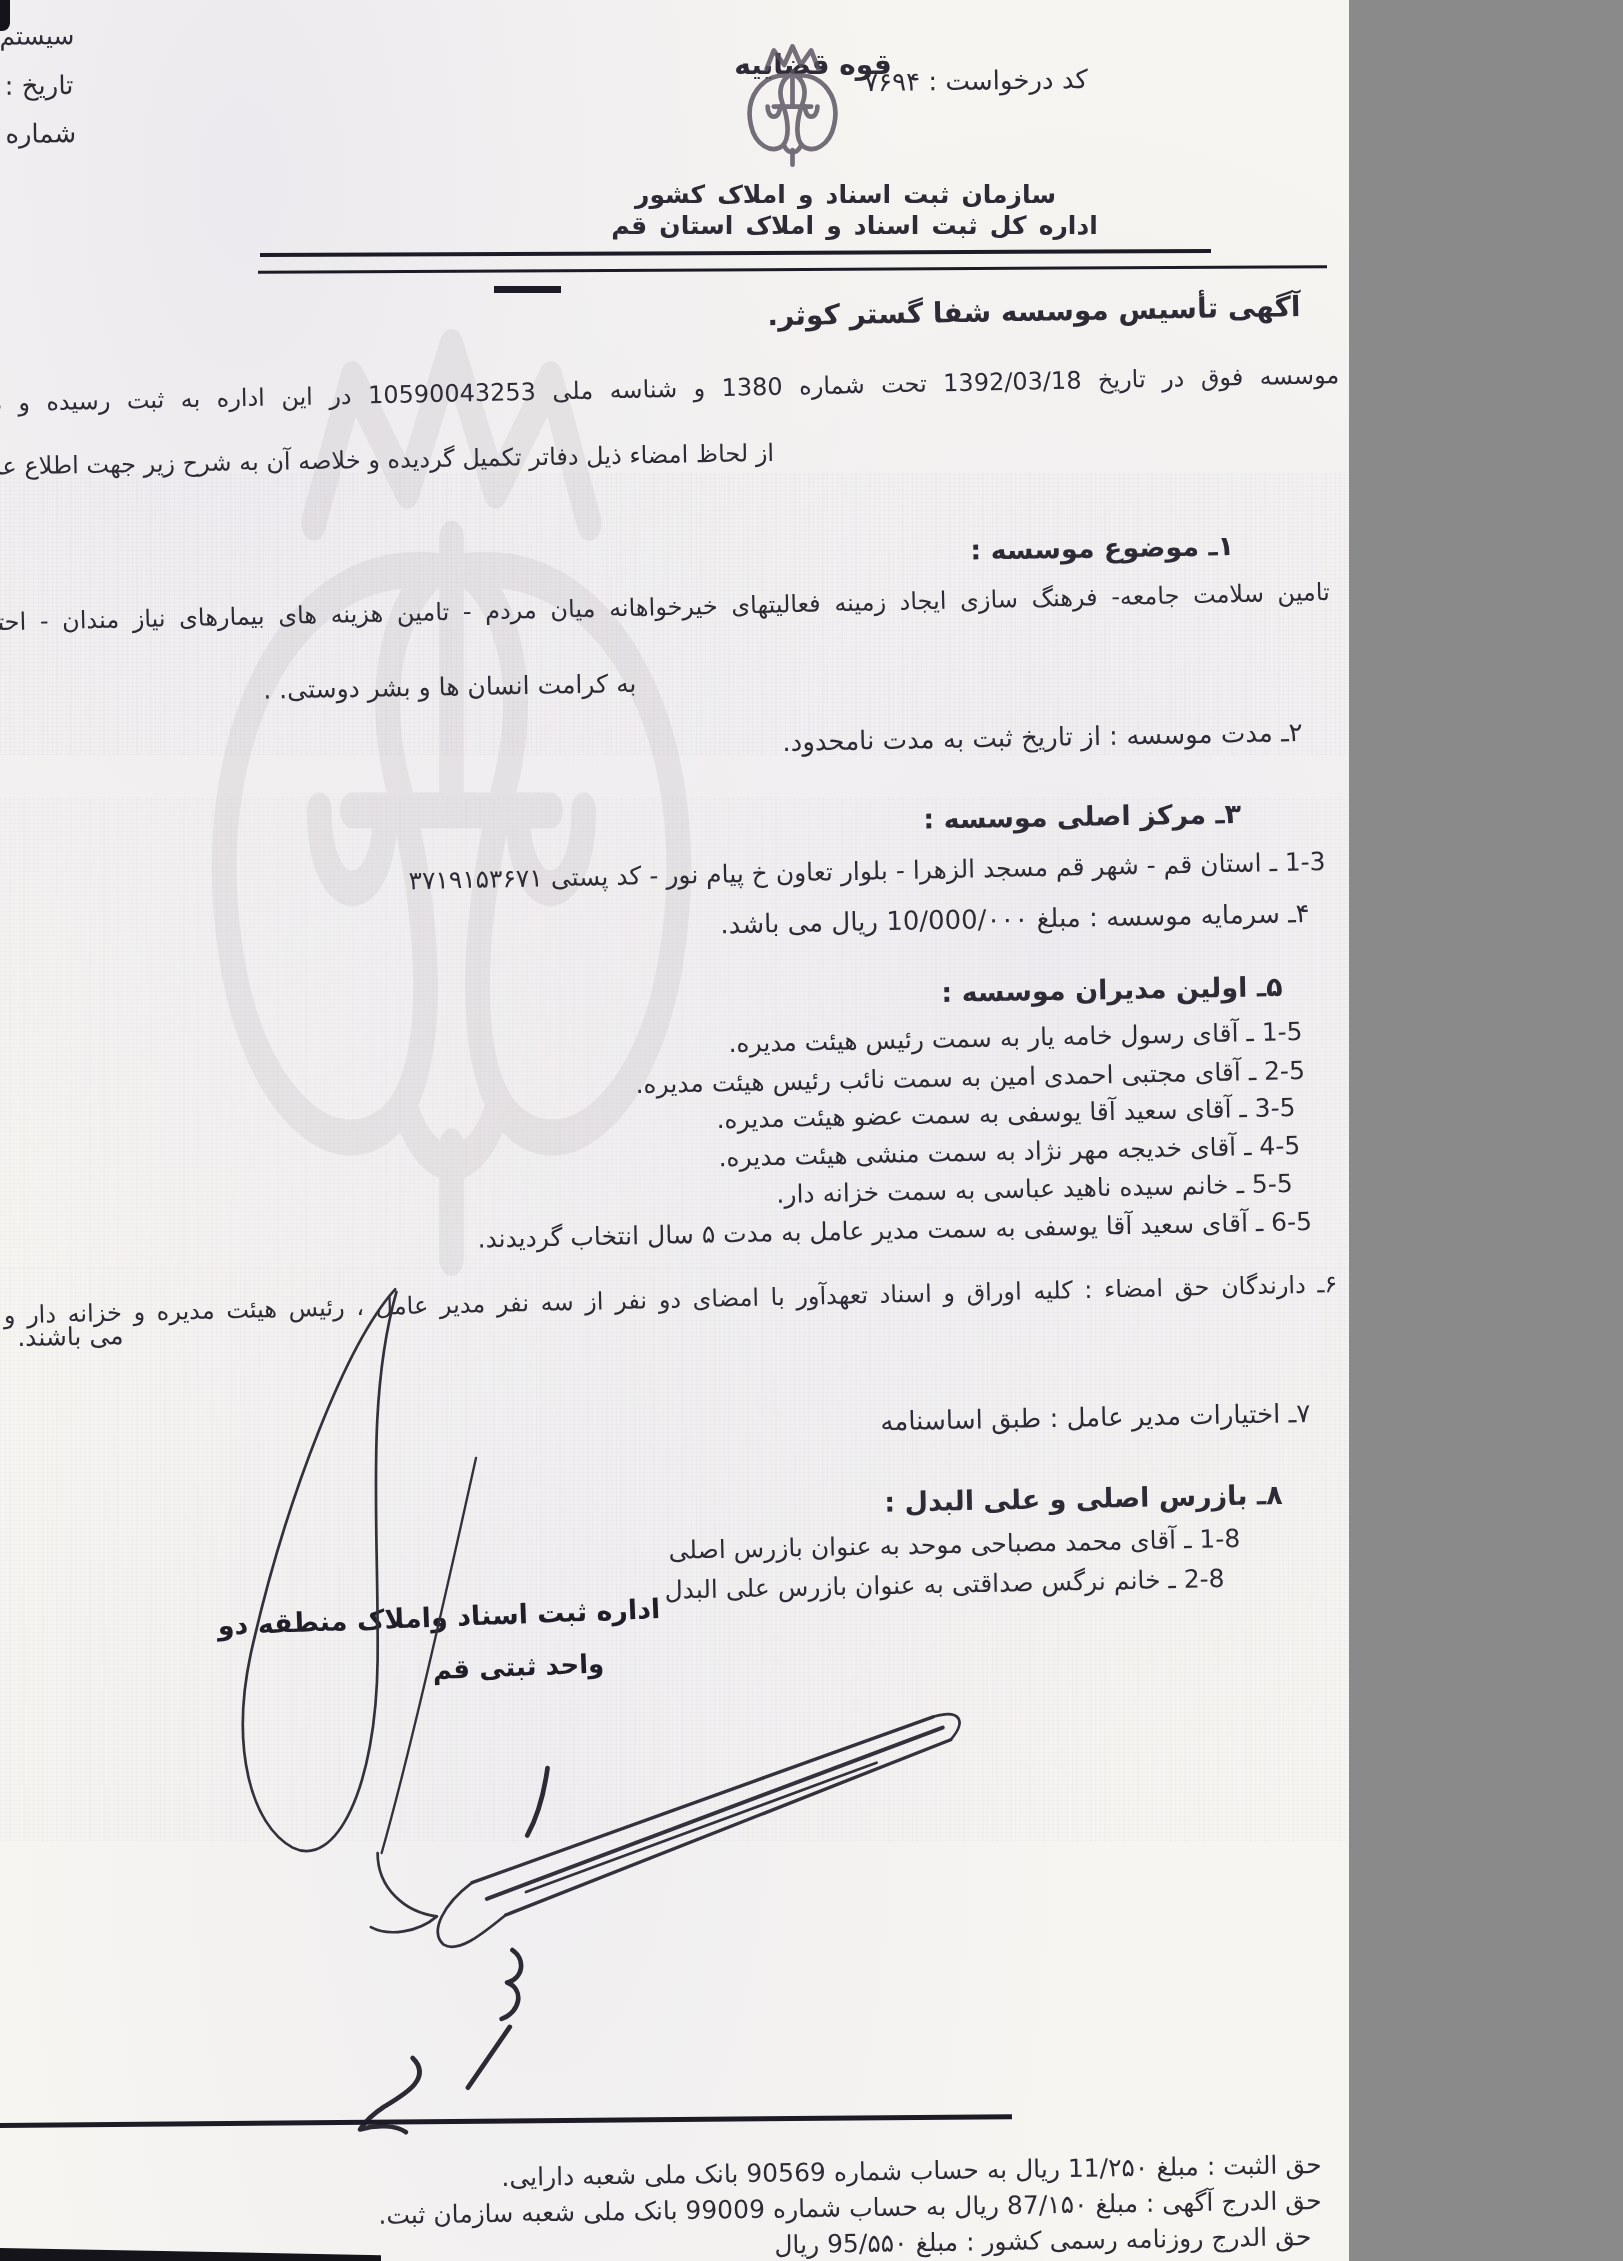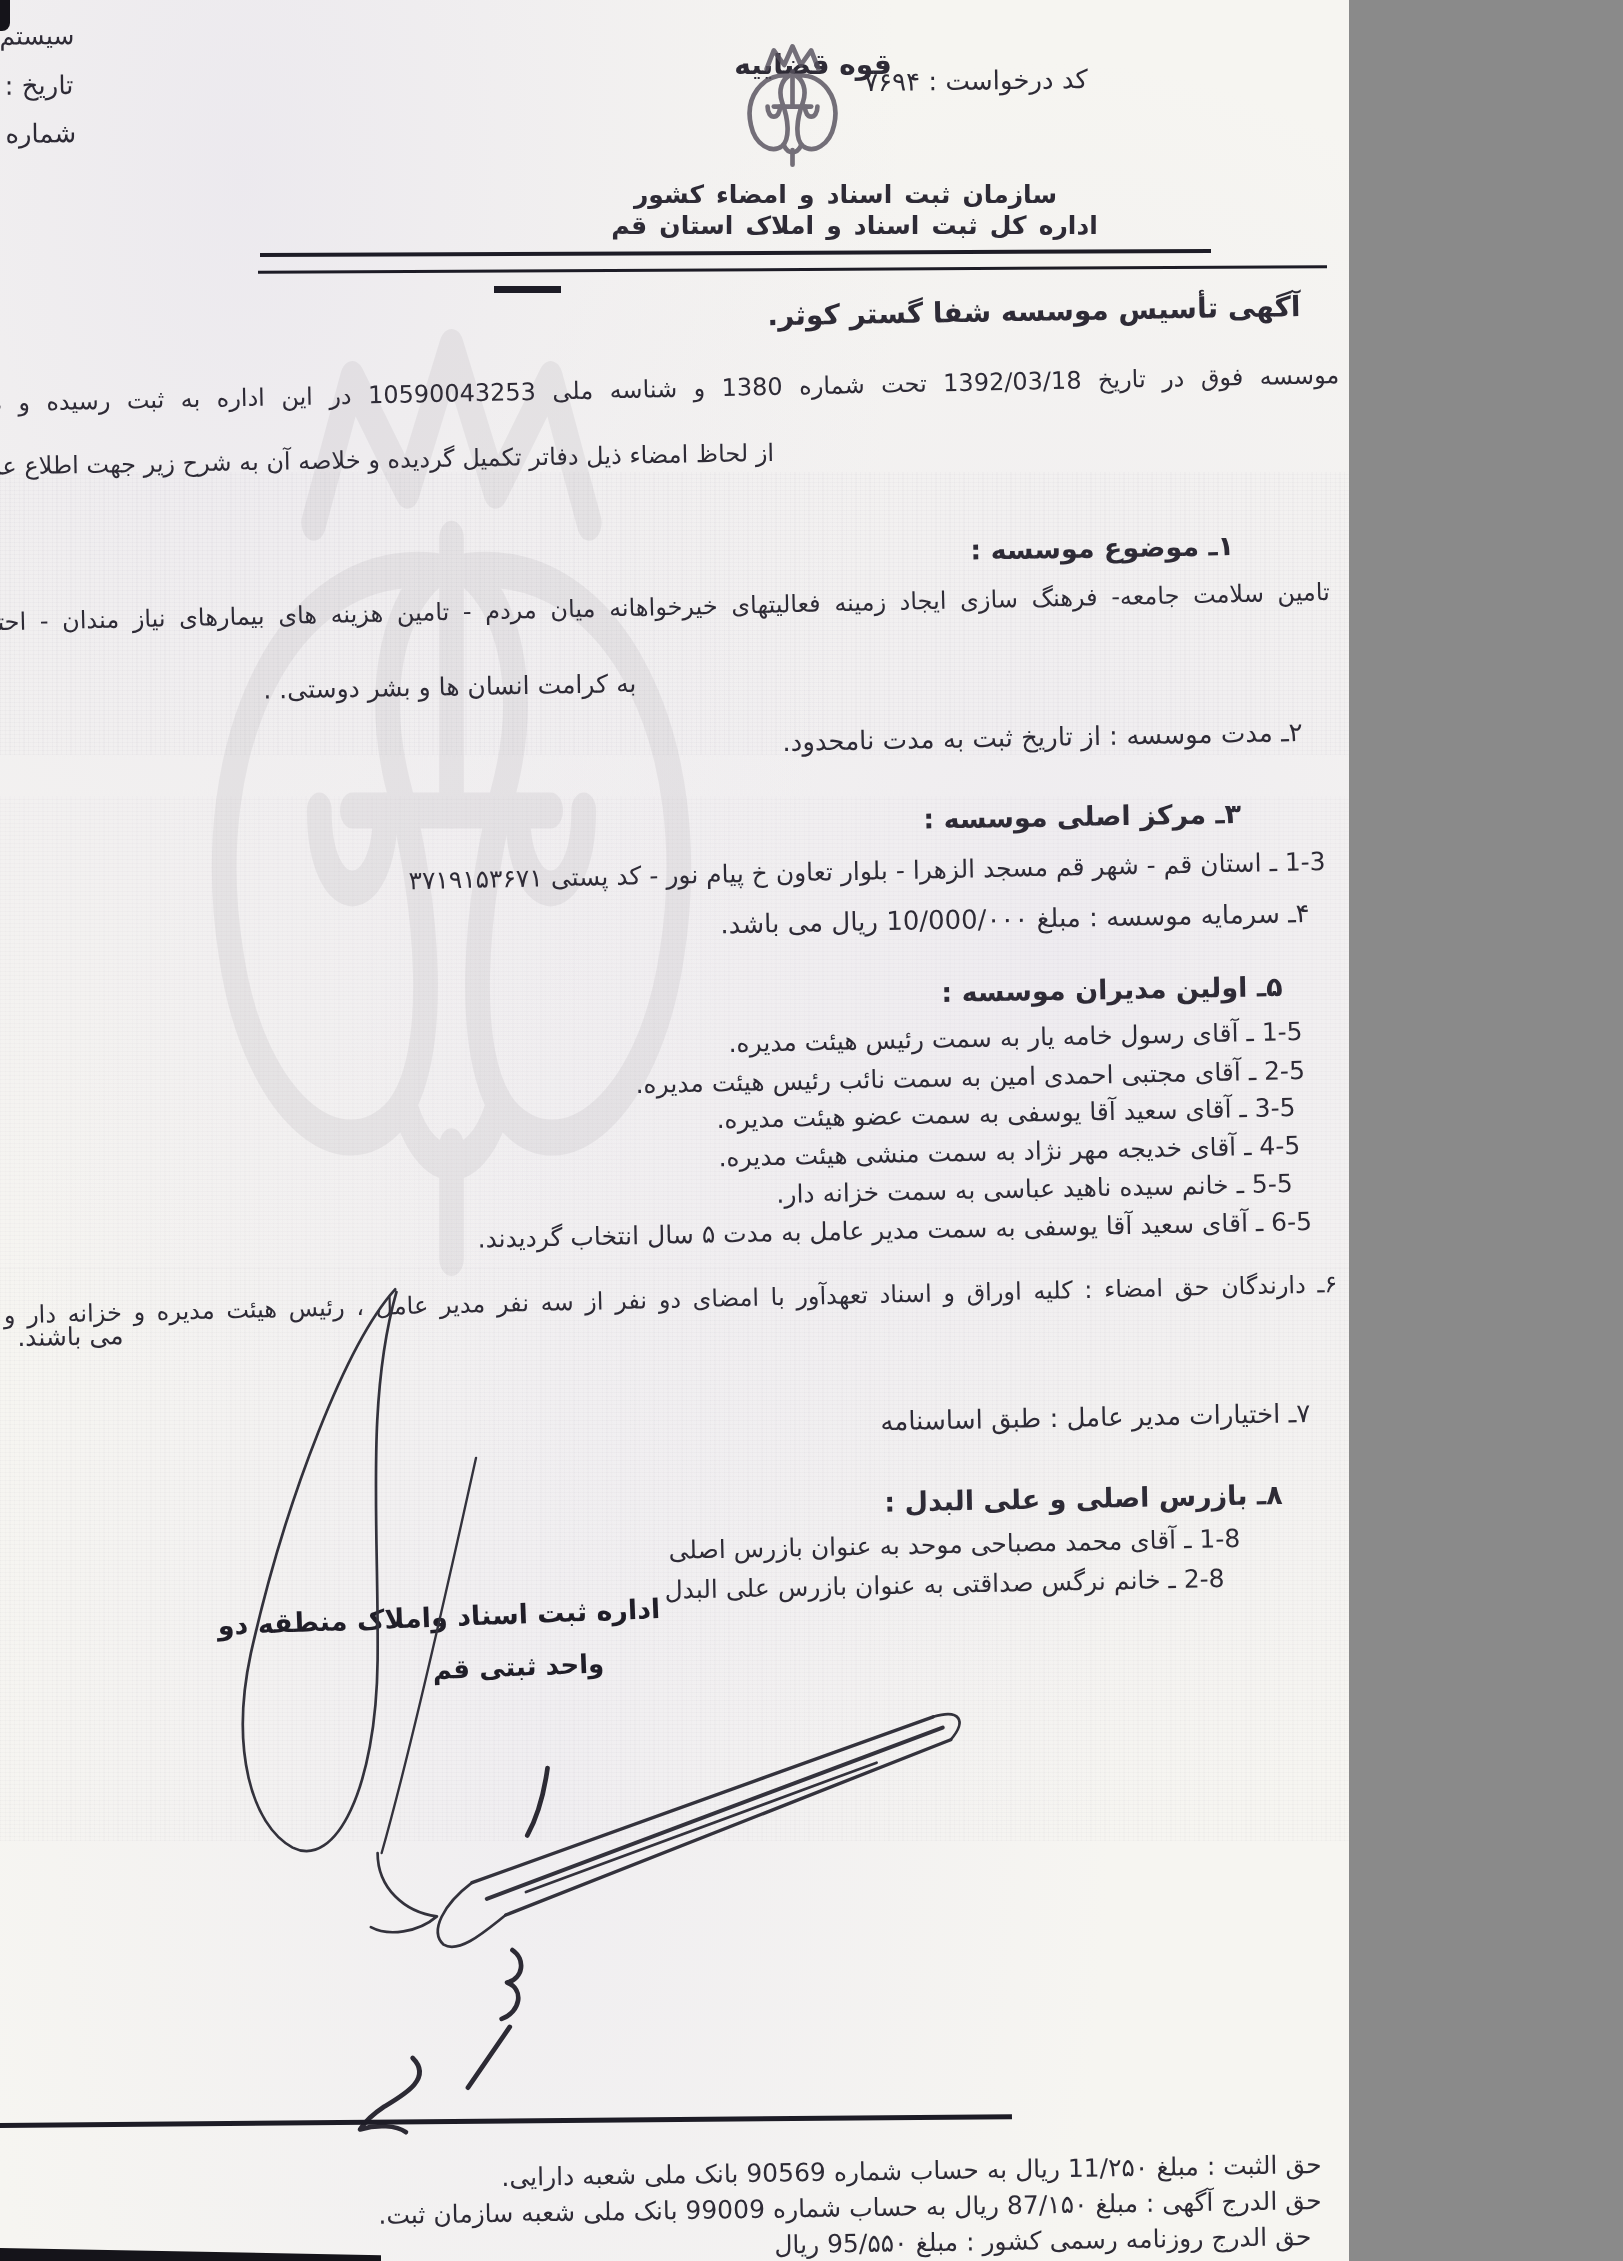--- a/index.html
+++ b/index.html
@@ -56,21 +56,21 @@
   <div class="t" style="right:1275px;top:20px;font-size:25px;transform:rotate(-.6deg);">سیستم مکانیزه</div>
   <div class="t" style="right:1276px;top:69px;font-size:26px;transform:rotate(-.6deg);">تاریخ : ۱۳۹۲/۰۳/۲۱</div>
   <div class="t" style="right:1273px;top:117px;font-size:26px;transform:rotate(-.6deg);">شماره : ‭92/۱۲۶ث/۲۰۶‬</div>
 
   <div class="t" style="right:261px;top:63px;font-size:26px;transform:rotate(-.8deg);">کد درخواست : ۷۶۹۴</div>
 
   <div class="t" style="left:715px;top:15px;width:196px;text-align:center;font-size:28px;font-weight:bold;margin-top:32px;">قوه قضاییه</div>
   <svg style="position:absolute;left:720px;top:38px;opacity:.82;" width="145" height="135" viewBox="0 0 120 130">
     <use href="#emblem-shape"></use>
   </svg>
-  <div class="t bold" style="right:1623px;left:633px;width:425px;text-align:center;top:179px;font-size:25px;word-spacing:3.4px;">سازمان ثبت اسناد و امضاء کشور</div>
+  <div class="t bold" style="right:1623px;left:633px;width:425px;text-align:center;top:179px;font-size:25px;word-spacing:3.4px;">سازمان ثبت اسناد و املاک کشور</div>
   <div class="t bold" style="left:610px;width:489px;text-align:center;top:210px;font-size:25px;word-spacing:3.4px;">اداره کل ثبت اسناد و املاک استان قم</div>
 
   <div class="rule" style="left:260px;top:251px;width:951px;height:4px;transform:rotate(-.25deg);"></div>
   <div class="rule" style="left:258px;top:268px;width:1069px;height:3.4px;transform:rotate(-.3deg);"></div>
   <div class="rule" style="left:494px;top:286px;width:67px;height:6.7px;"></div>
 
   <div class="t" style="right:49px;top:289px;font-size:28px;font-weight:600;transform:rotate(-1deg);">آگهی تأسیس موسسه شفا گستر کوثر.</div>
 
   <div class="t" style="right:10px;top:360px;font-size:24px;word-spacing:8.8px;transform:rotate(-1.2deg);">موسسه فوق در تاریخ 1392/03/18 تحت شماره 1380 و شناسه ملی 10590043253 در این اداره به ثبت رسیده و در تاریخ 1392/03/21</div>
   <div class="t" style="right:575px;top:438px;font-size:24px;transform:rotate(-1deg);">از لحاظ امضاء ذیل دفاتر تکمیل گردیده و خلاصه آن به شرح زیر جهت اطلاع عموم در روزنامه رسمی آگهی می شود.</div>

